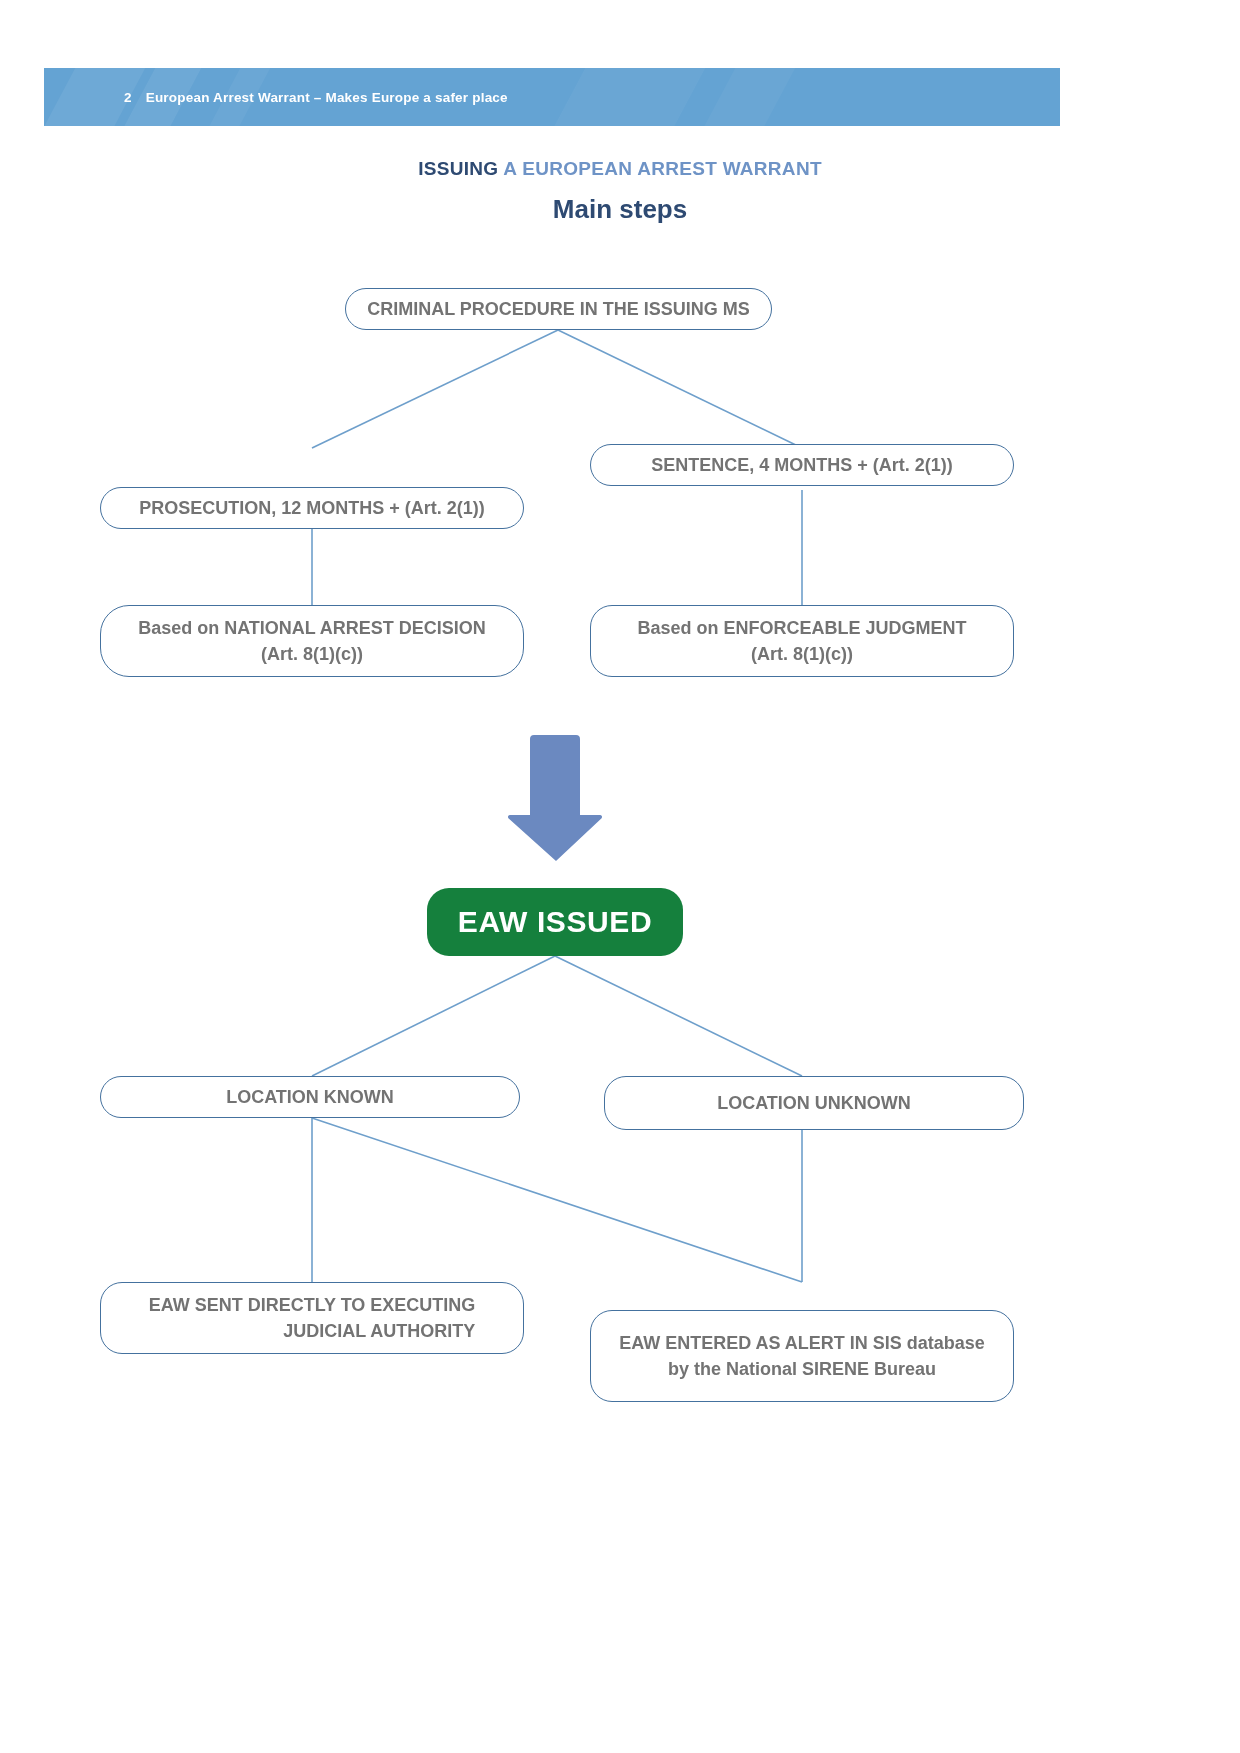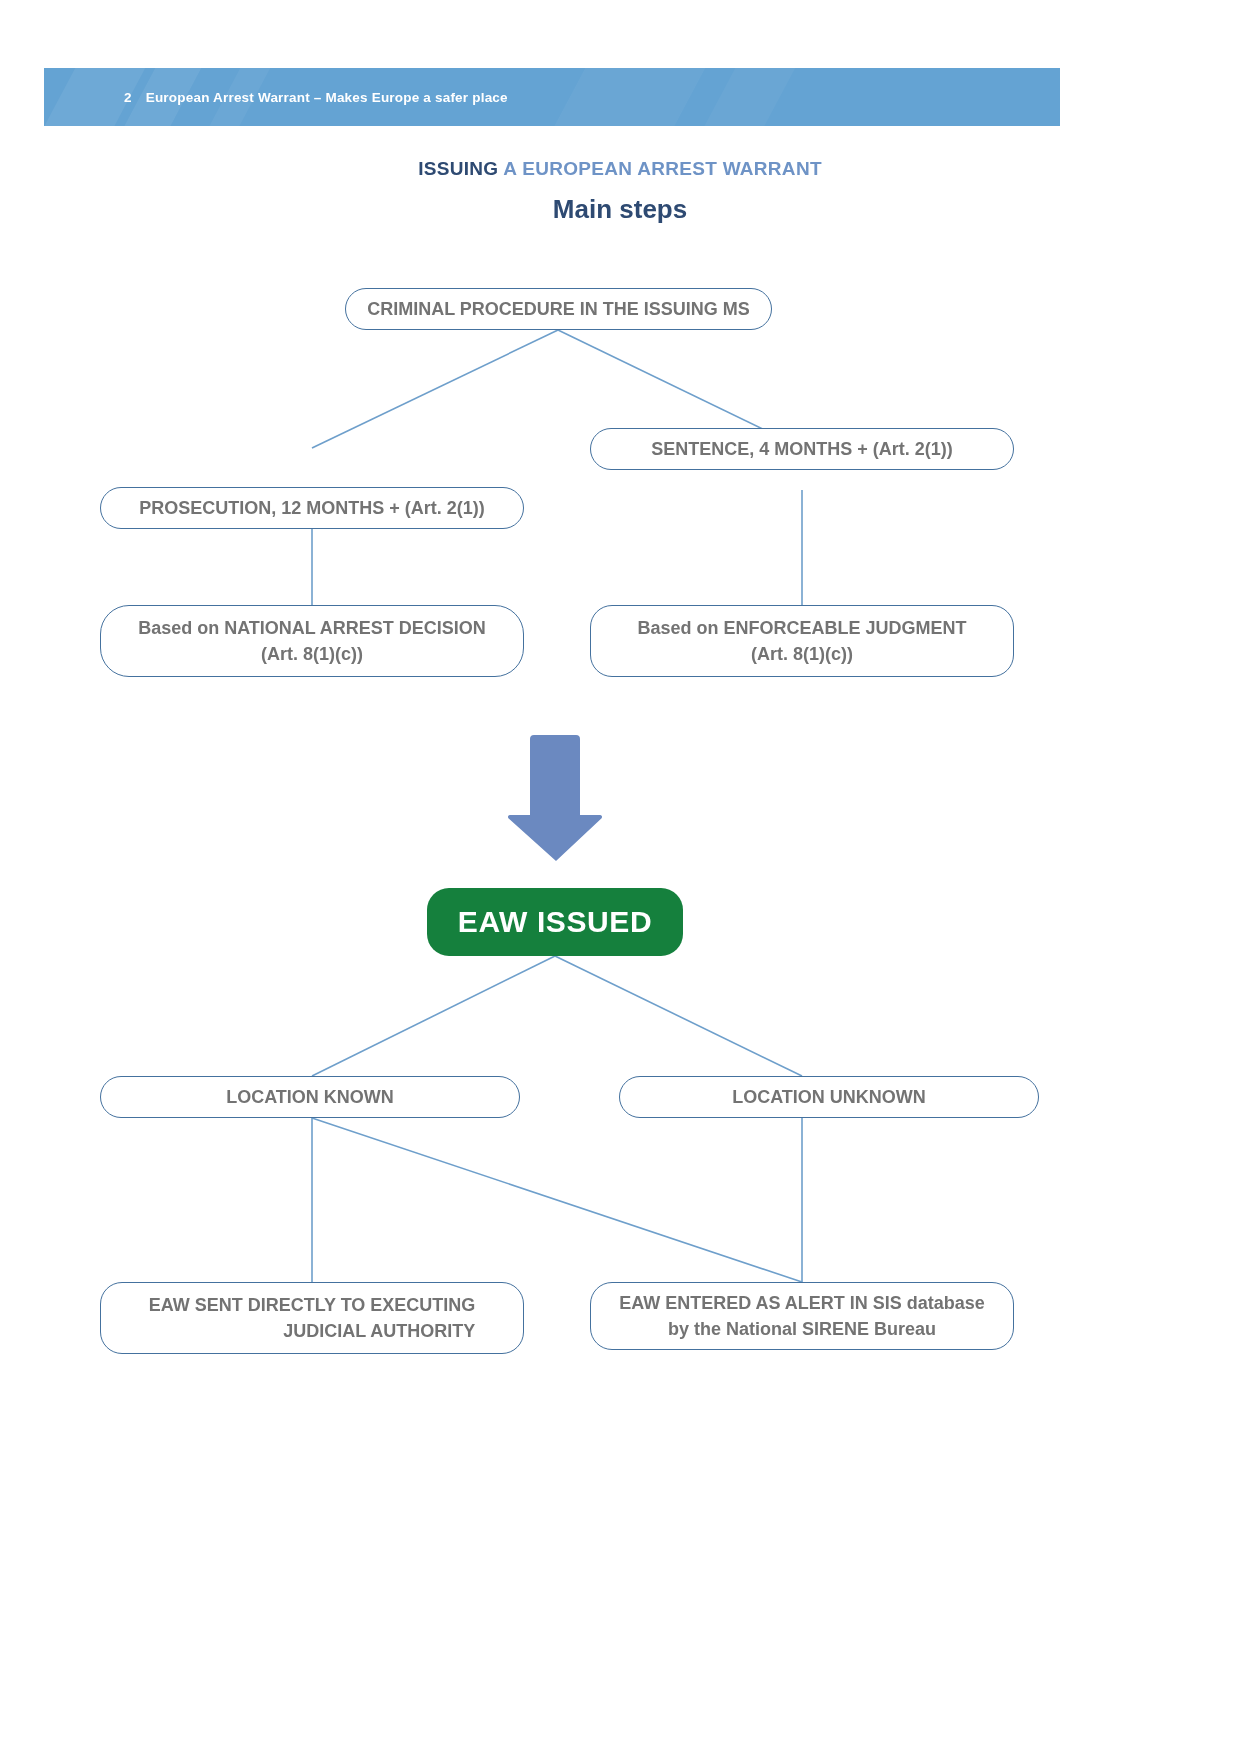--- a/index.html
+++ b/index.html
@@ -110,27 +110,27 @@
     text-align: center;
     color: #737373;
     font-size: 18px;
     font-weight: bold;
     line-height: 26px;
     padding: 4px 14px;
   }
 
   .node.n-root   { left: 345px; top: 288px; width: 427px; height: 42px; }
   .node.n-pros   { left: 100px; top: 448px; width: 424px; height: 42px; margin-top: 39px; }
-  .node.n-sent   { left: 590px; top: 428px; width: 424px; height: 42px; }
+  .node.n-sent   { left: 590px; top: 444px; width: 424px; height: 42px; }
   .node.n-nad    { left: 100px; top: 605px; width: 424px; height: 72px; border-radius: 29px; }
   .node.n-enf    { left: 590px; top: 605px; width: 424px; height: 72px; }
   .node.n-locok  { left: 100px; top: 1076px; width: 420px; height: 42px; }
-  .node.n-locunk { left: 619px; top: 1076px; width: 420px; height: 42px; }
+  .node.n-locunk { left: 604px; top: 1076px; width: 420px; height: 54px; }
   .node.n-direct { left: 100px; top: 1282px; width: 424px; height: 72px; text-align: right; }
-  .node.n-sis    { left: 590px; top: 1282px; width: 424px; height: 68px; }
+  .node.n-sis    { left: 590px; top: 1310px; width: 424px; height: 92px; }
 
   .node .line2 { display: block; }
 
   
   .down-arrow {
     position: absolute;
     left: 506px;
     top: 733px;
     width: 98px;
     height: 130px;

